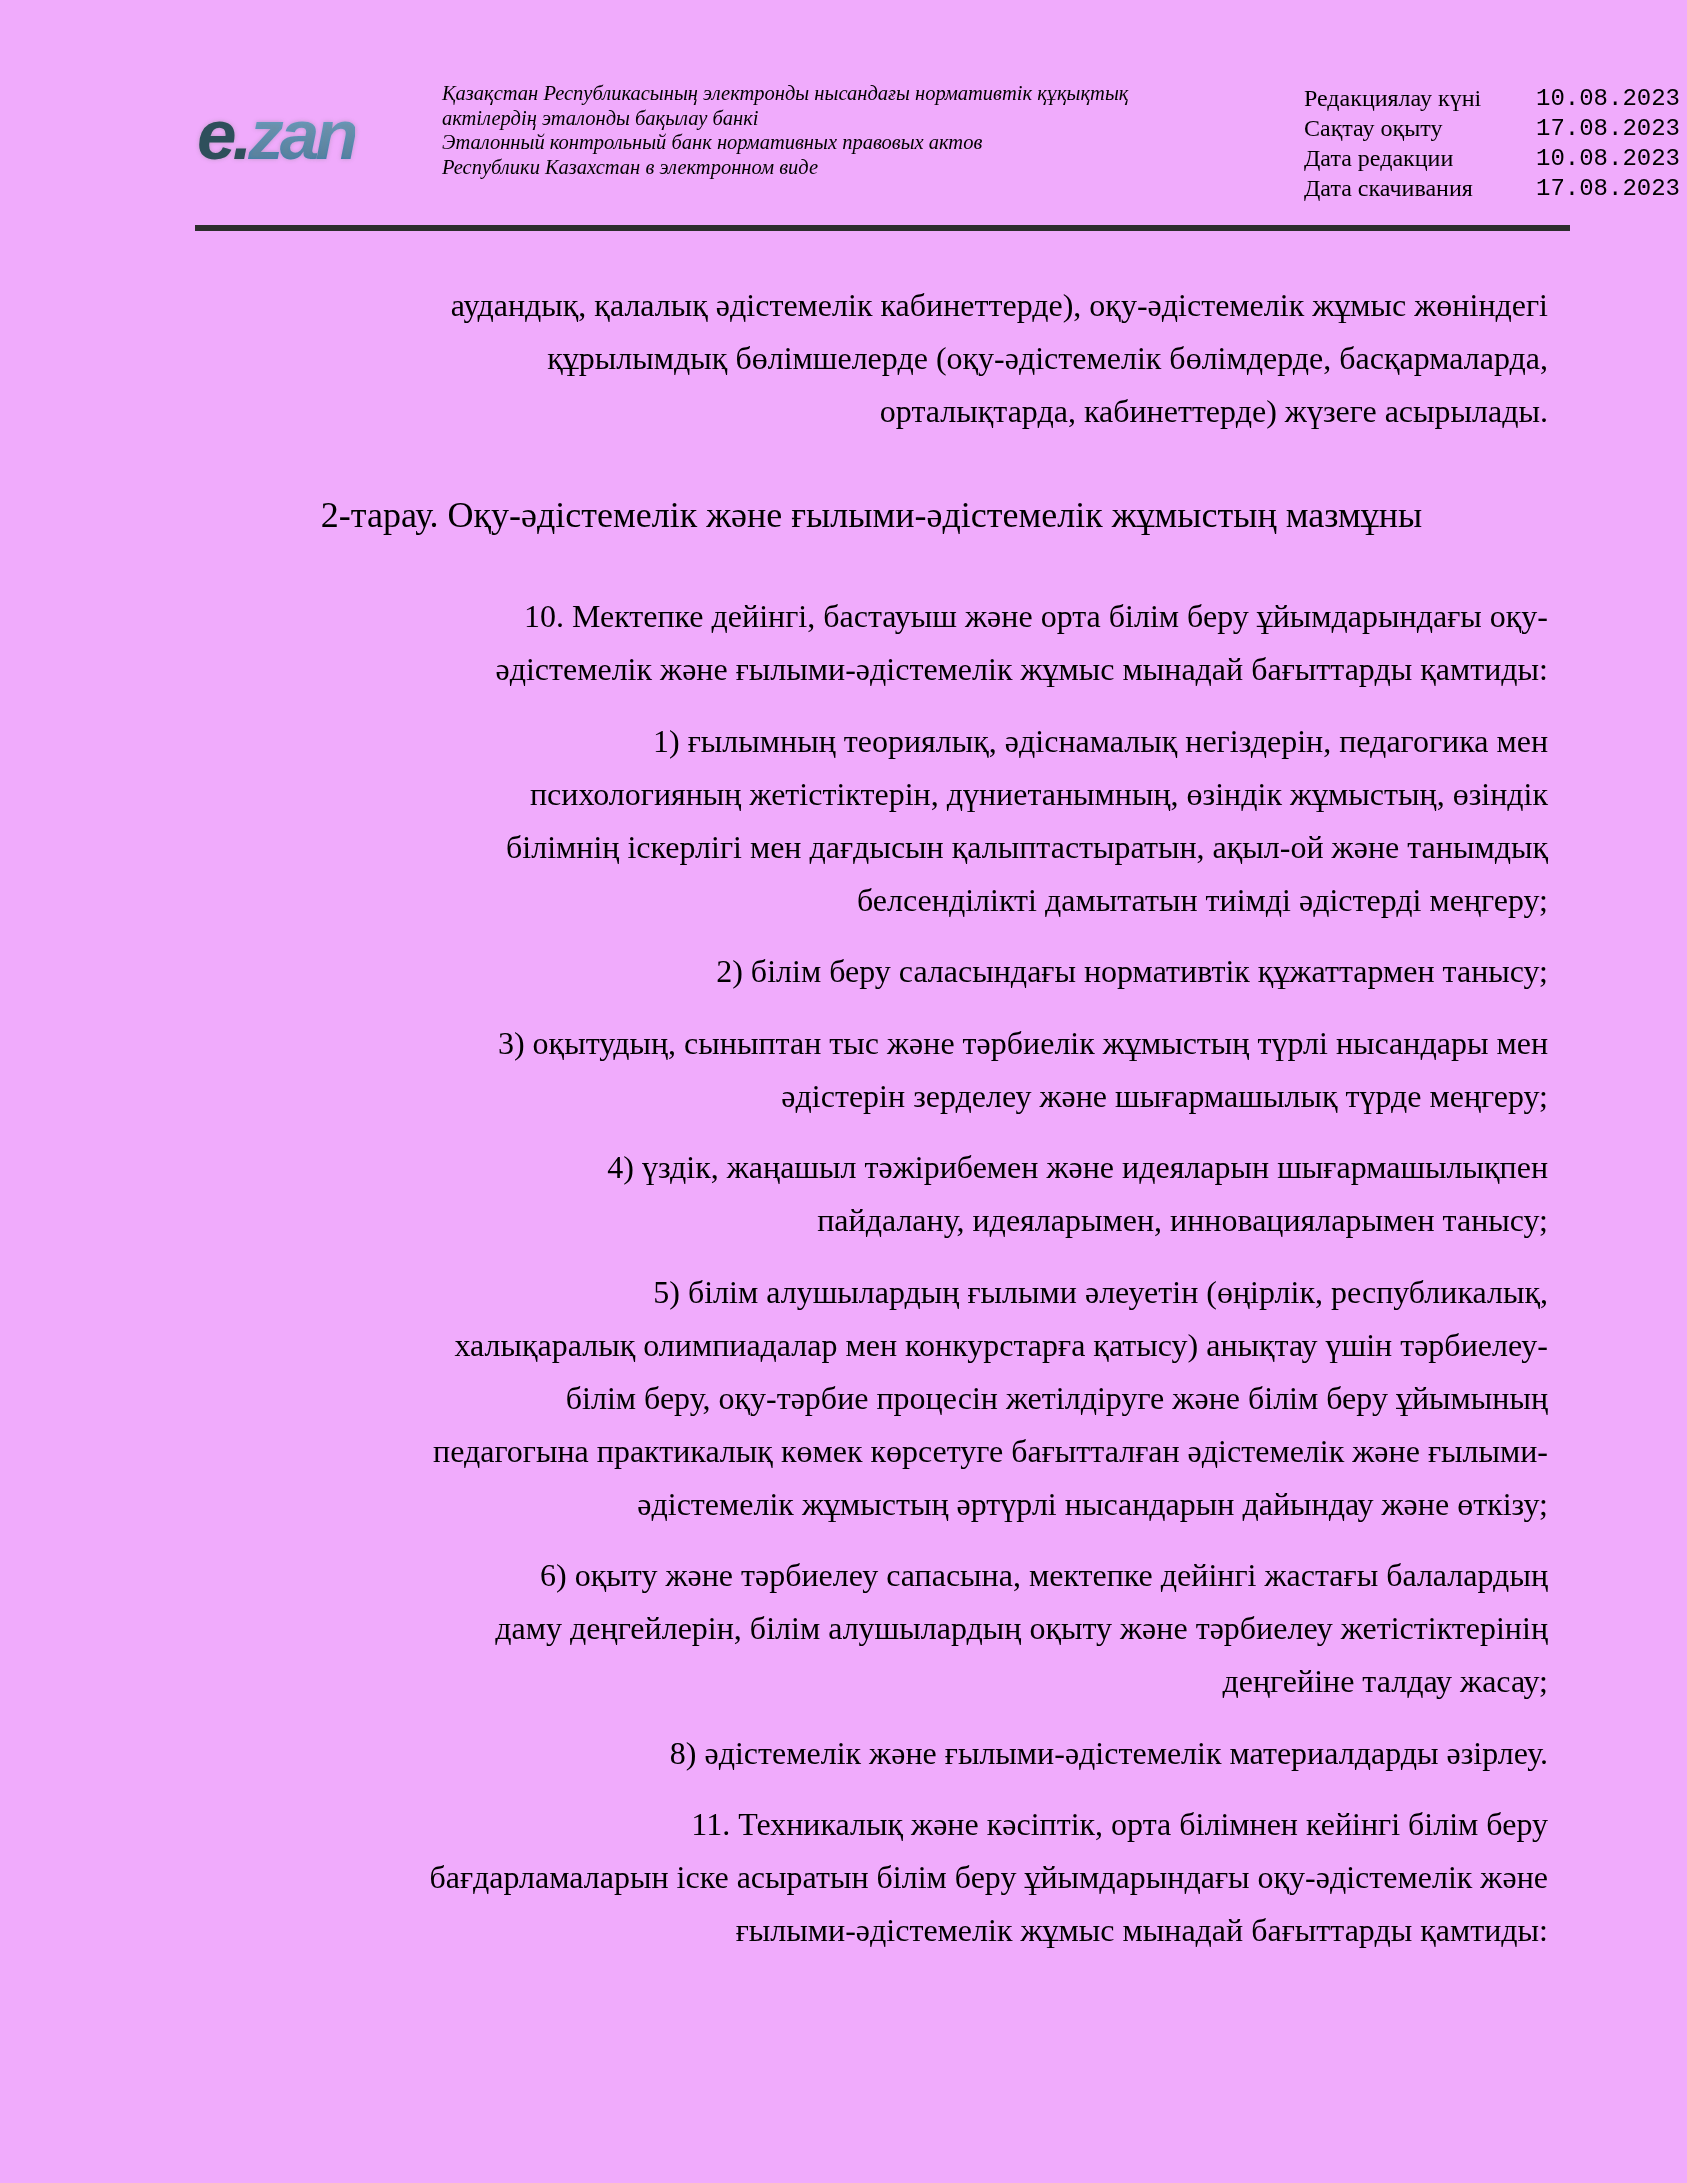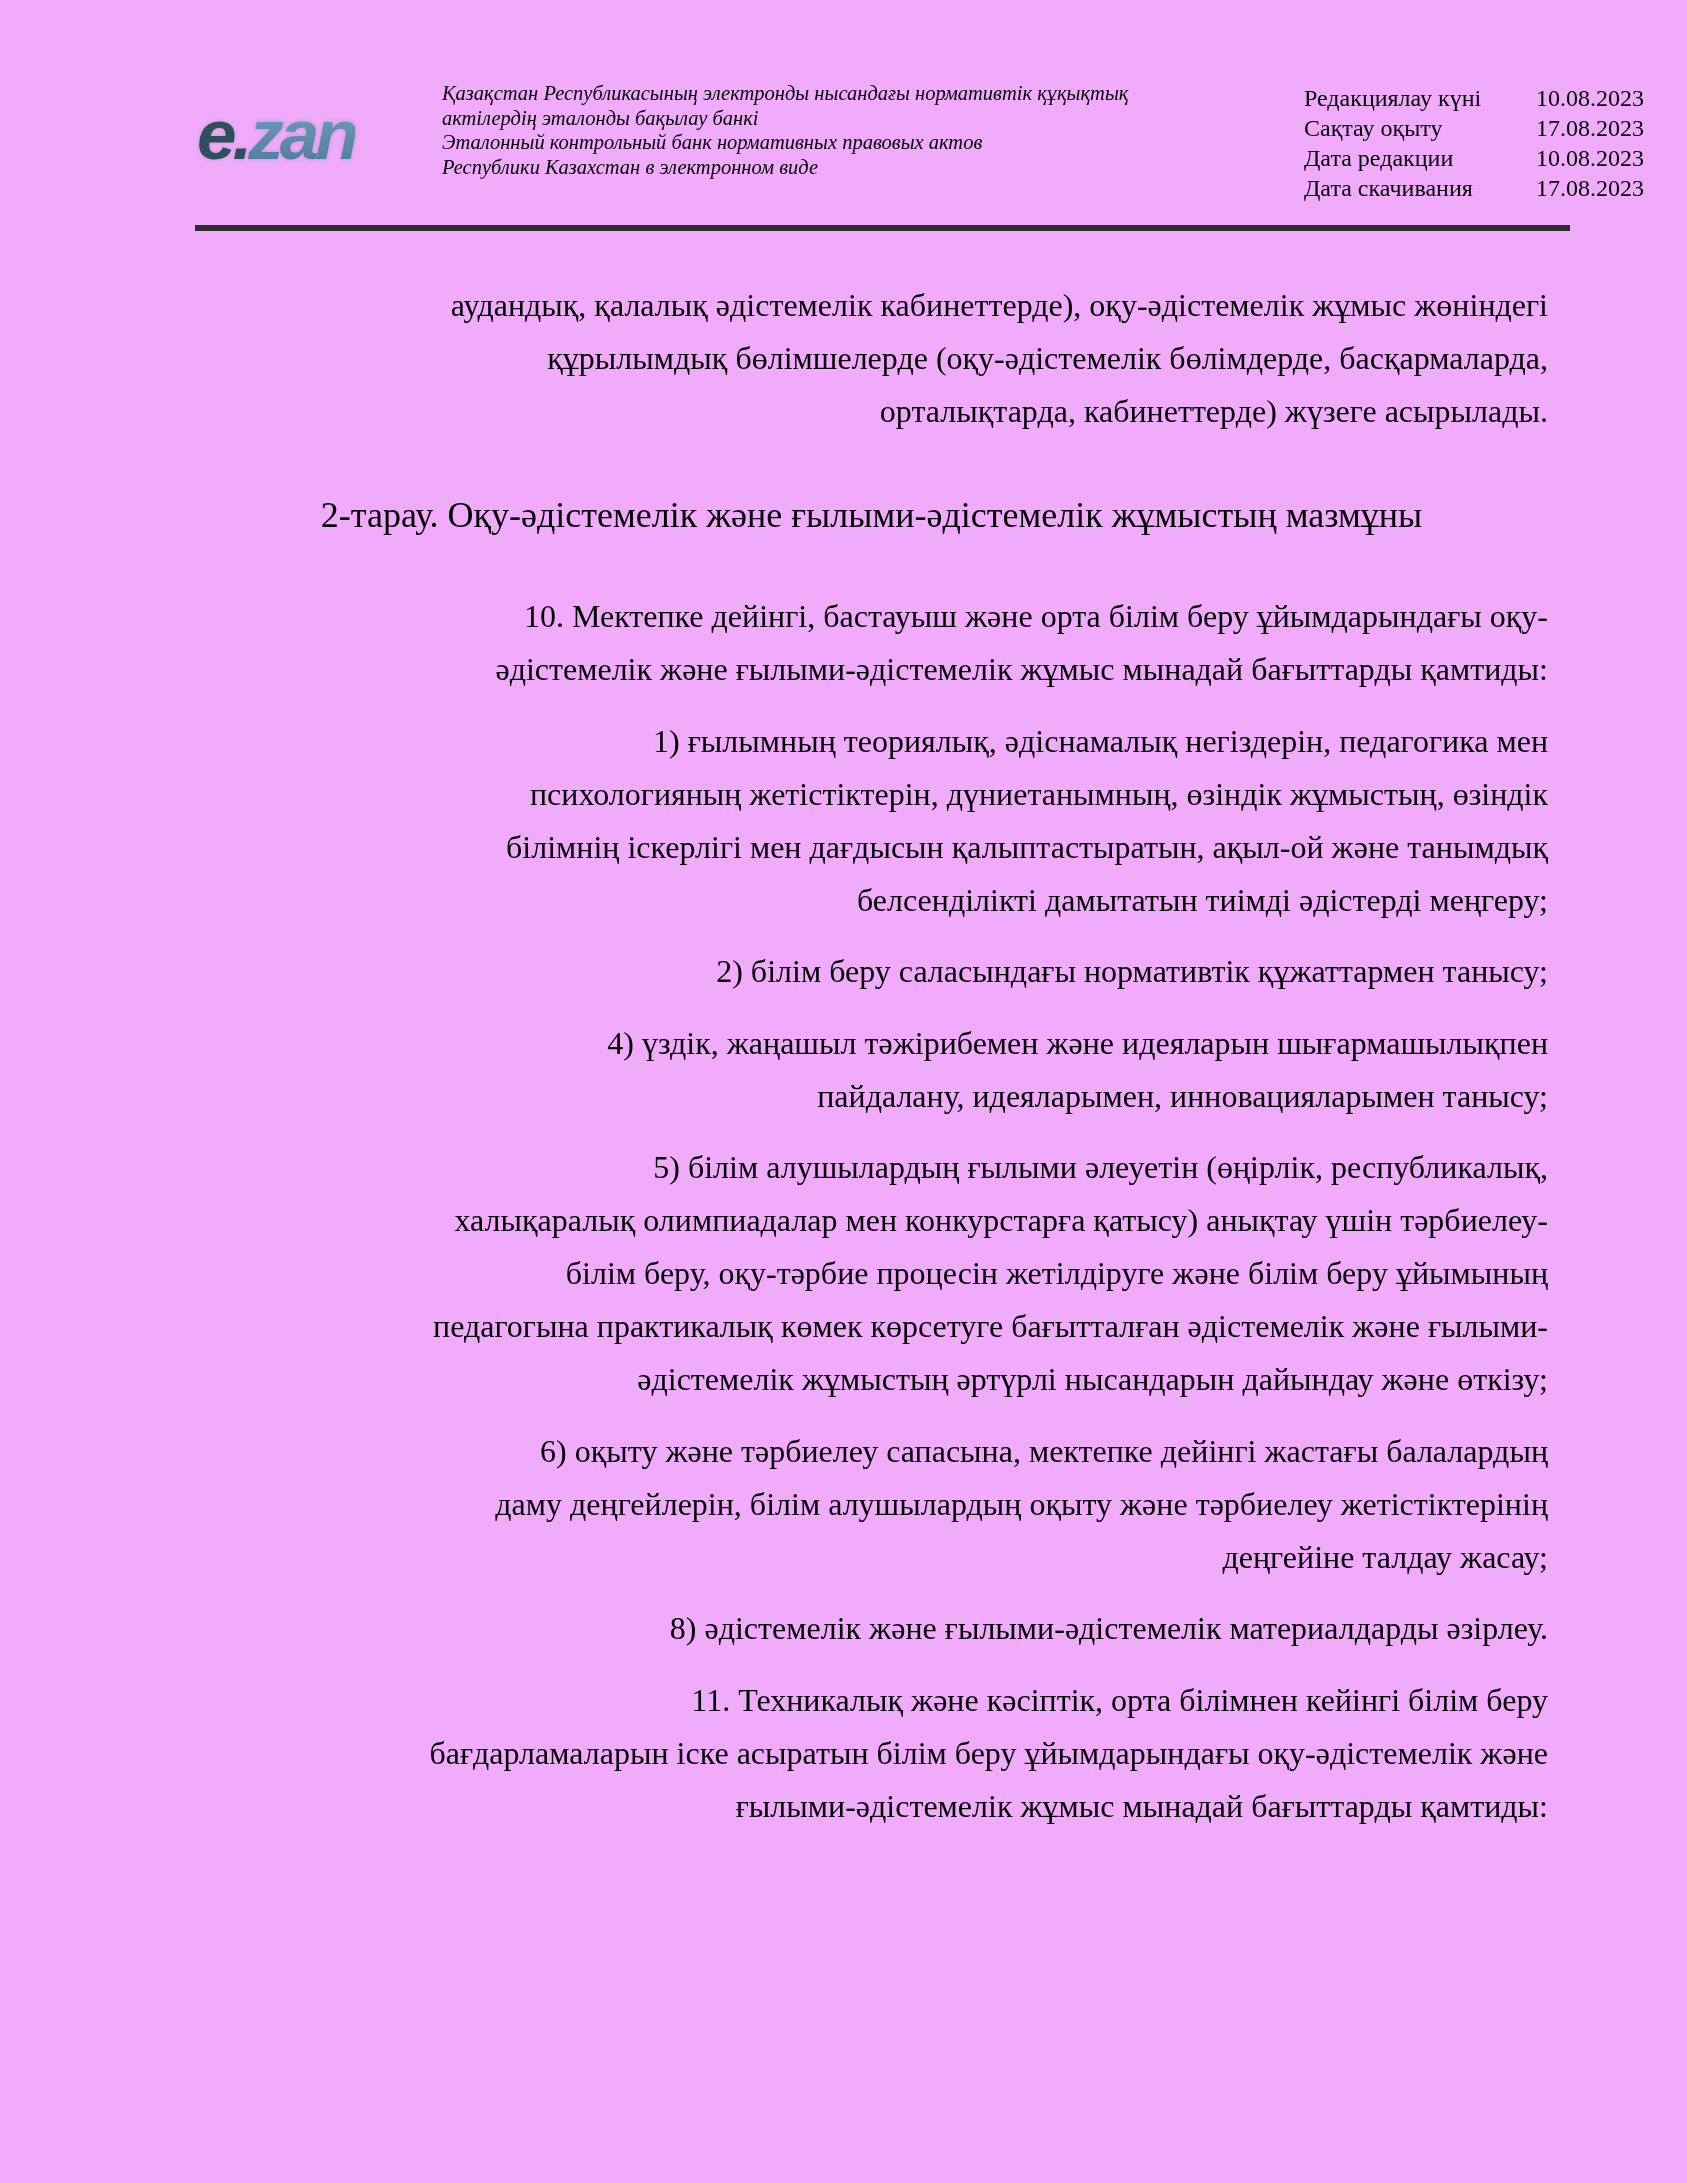--- a/index.html
+++ b/index.html
@@ -47,21 +47,21 @@
     font-style:italic;
   }
   .dates{
     position:absolute;
     left:1304px;
     top:85px;
     font-size:24px;
   }
   .date-row{display:flex;height:30px;align-items:flex-start;}
   .date-label{width:232px;}
-  .date-value{width:152px;}
+  .date-value{width:152px;font-family:Liberation Mono, monospace;}
   .rule{
     position:absolute;
     top:225px;
     left:195px;
     width:1375px;
     height:6px;
     background:#2d2d2d;
   }
   
   main{
@@ -132,20 +132,22 @@
     <h2 class="chapter">2-тарау. Оқу-әдістемелік және ғылыми-әдістемелік жұмыстың мазмұны</h2>
 
     <div id="paragraphs">
         <p class="para indent">10. Мектепке дейінгі, бастауыш және орта білім беру ұйымдарындағы оқу-
 әдістемелік және ғылыми-әдістемелік жұмыс мынадай бағыттарды қамтиды:</p>
         <p class="para indent">1) ғылымның теориялық, әдіснамалық негіздерін, педагогика мен
 психологияның жетістіктерін, дүниетанымның, өзіндік жұмыстың, өзіндік
 білімнің іскерлігі мен дағдысын қалыптастыратын, ақыл-ой және танымдық
 белсенділікті дамытатын тиімді әдістерді меңгеру;</p>
         <p class="para indent">2) білім беру саласындағы нормативтік құжаттармен танысу;</p>
+        <p class="para indent">3) оқытудың, сыныптан тыс және тәрбиелік жұмыстың түрлі нысандары мен
+әдістерін зерделеу және шығармашылық түрде меңгеру;</p>
         <p class="para indent">4) үздік, жаңашыл тәжірибемен және идеяларын шығармашылықпен
 пайдалану, идеяларымен, инновацияларымен танысу;</p>
         <p class="para indent">5) білім алушылардың ғылыми әлеуетін (өңірлік, республикалық,
 халықаралық олимпиадалар мен конкурстарға қатысу) анықтау үшін тәрбиелеу-
 білім беру, оқу-тәрбие процесін жетілдіруге және білім беру ұйымының
 педагогына практикалық көмек көрсетуге бағытталған әдістемелік және ғылыми-
 әдістемелік жұмыстың әртүрлі нысандарын дайындау және өткізу;</p>
         <p class="para indent">6) оқыту және тәрбиелеу сапасына, мектепке дейінгі жастағы балалардың
 даму деңгейлерін, білім алушылардың оқыту және тәрбиелеу жетістіктерінің
 деңгейіне талдау жасау;</p>

